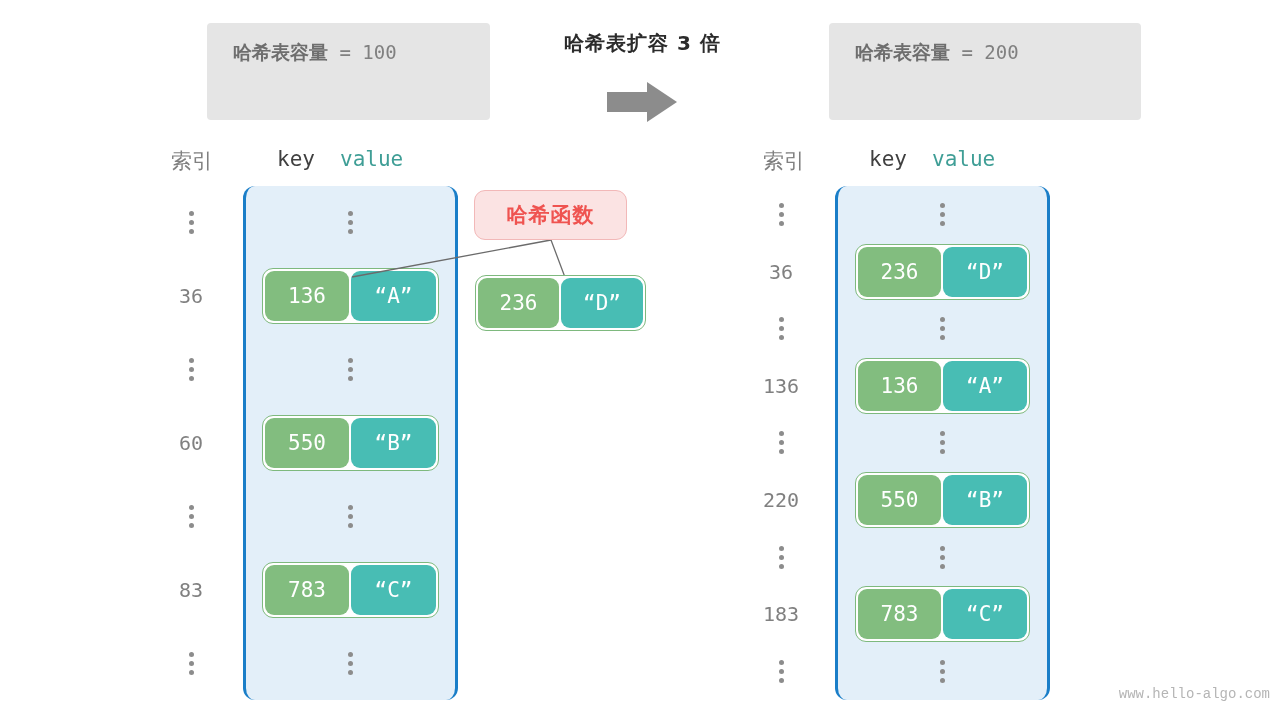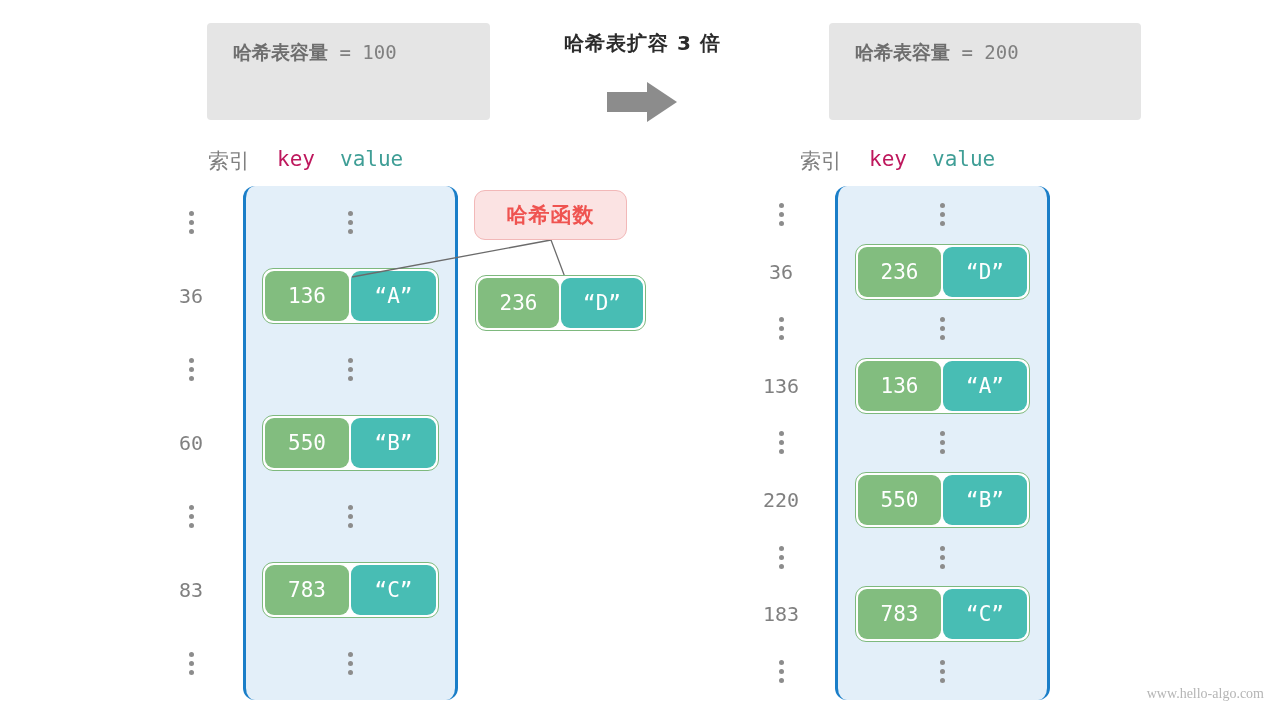--- a/index.html
+++ b/index.html
@@ -74,23 +74,22 @@
   }
   .hdr {
     position: absolute;
     font-size: 21px;
     font-family: "DejaVu Sans Mono", "Liberation Mono", monospace;
     white-space: nowrap;
   }
   .hdr-index {
     color: #808080;
     font-family: "DejaVu Sans", "Liberation Sans", sans-serif;
-    margin-left: 37px;
-  }
-  .hdr-key   { color: #be185d; }
+  }
+  .hdr-key   { color: #404040; }
   .hdr-value { color: #3f9e96; }
 
   
   .index-col {
     position: absolute;
     left: 0;
     top: 42px;
     width: 72px;
   }
   .index-cell {
@@ -185,25 +184,25 @@
     left: 0;
     top: 0;
     width: 1280px;
     height: 720px;
     pointer-events: none;
   }
 
   
   #watermark {
     position: absolute;
-    right: 16px;
+    right: 10px;
     bottom: 18px;
     font-size: 14px;
     color: #b5b5b5;
-    font-family: Liberation Serif, serif;
+    font-family: Liberation Mono, monospace;
     margin-top: 31px;
   }
 </style>
 </head>
 <body>
 
 <div class="info-box" id="info-left">
   <div class="info-line"><span class="cn">哈希表容量</span><span> = 100</span></div>
 </div>
 

